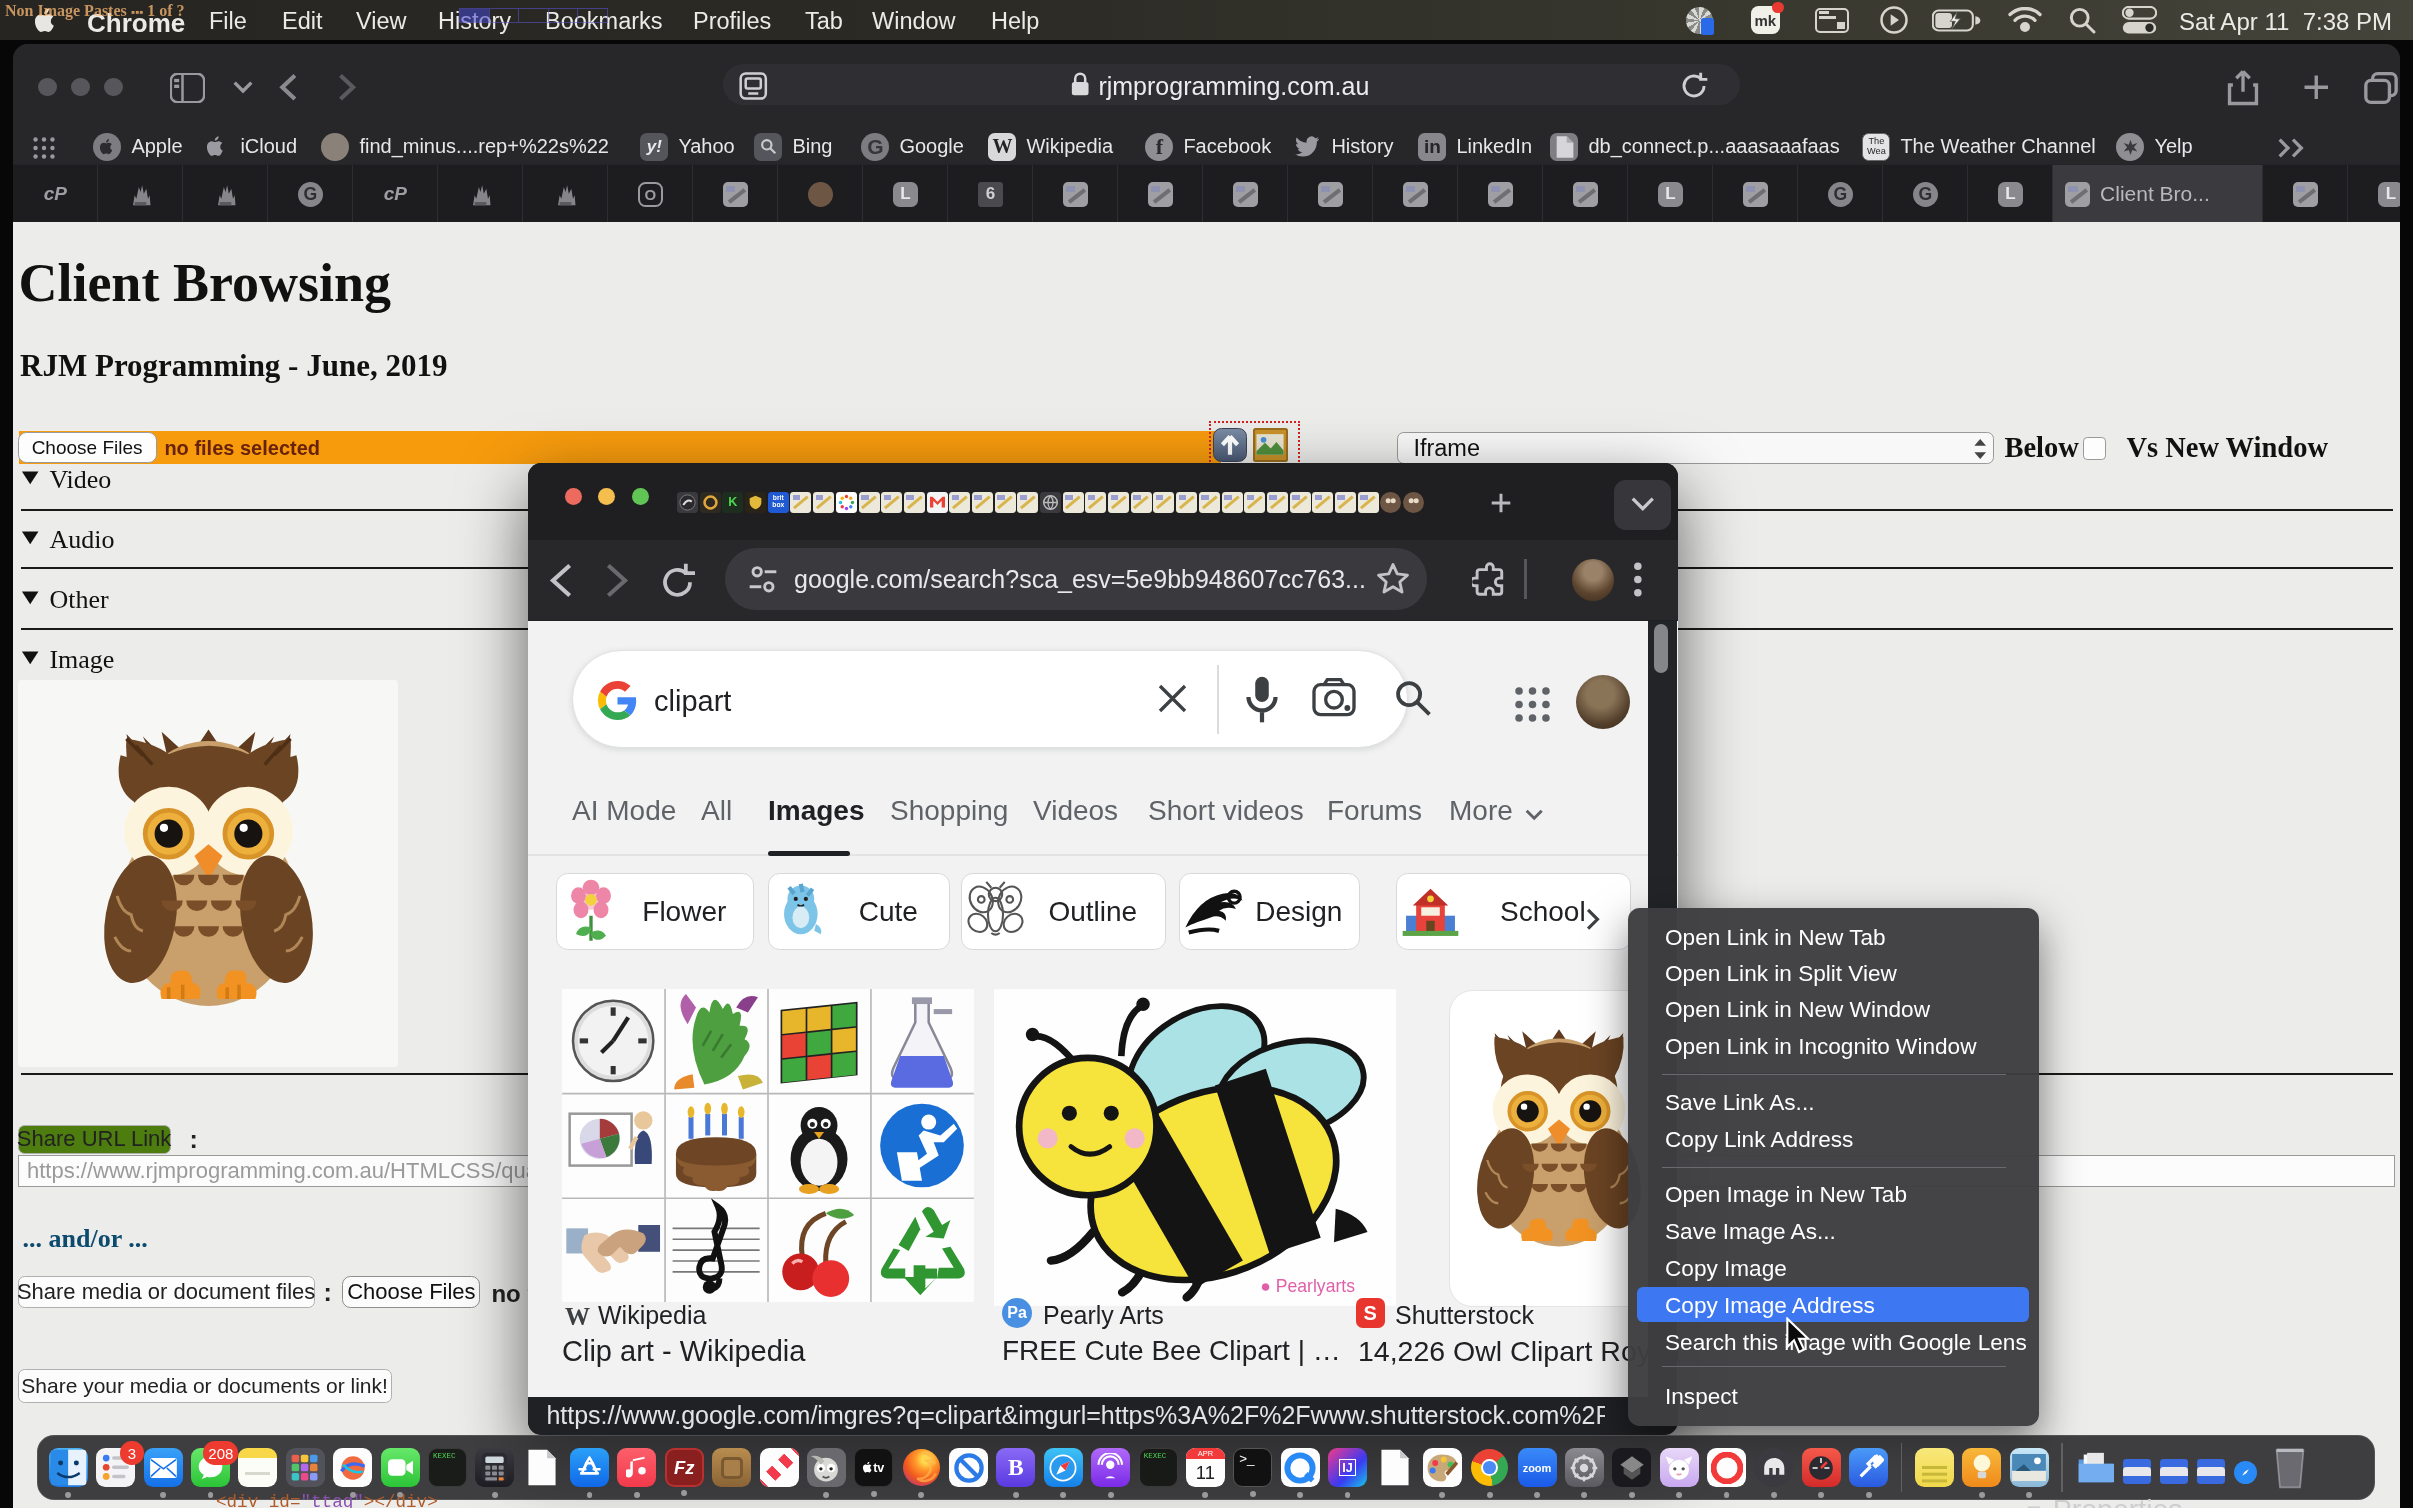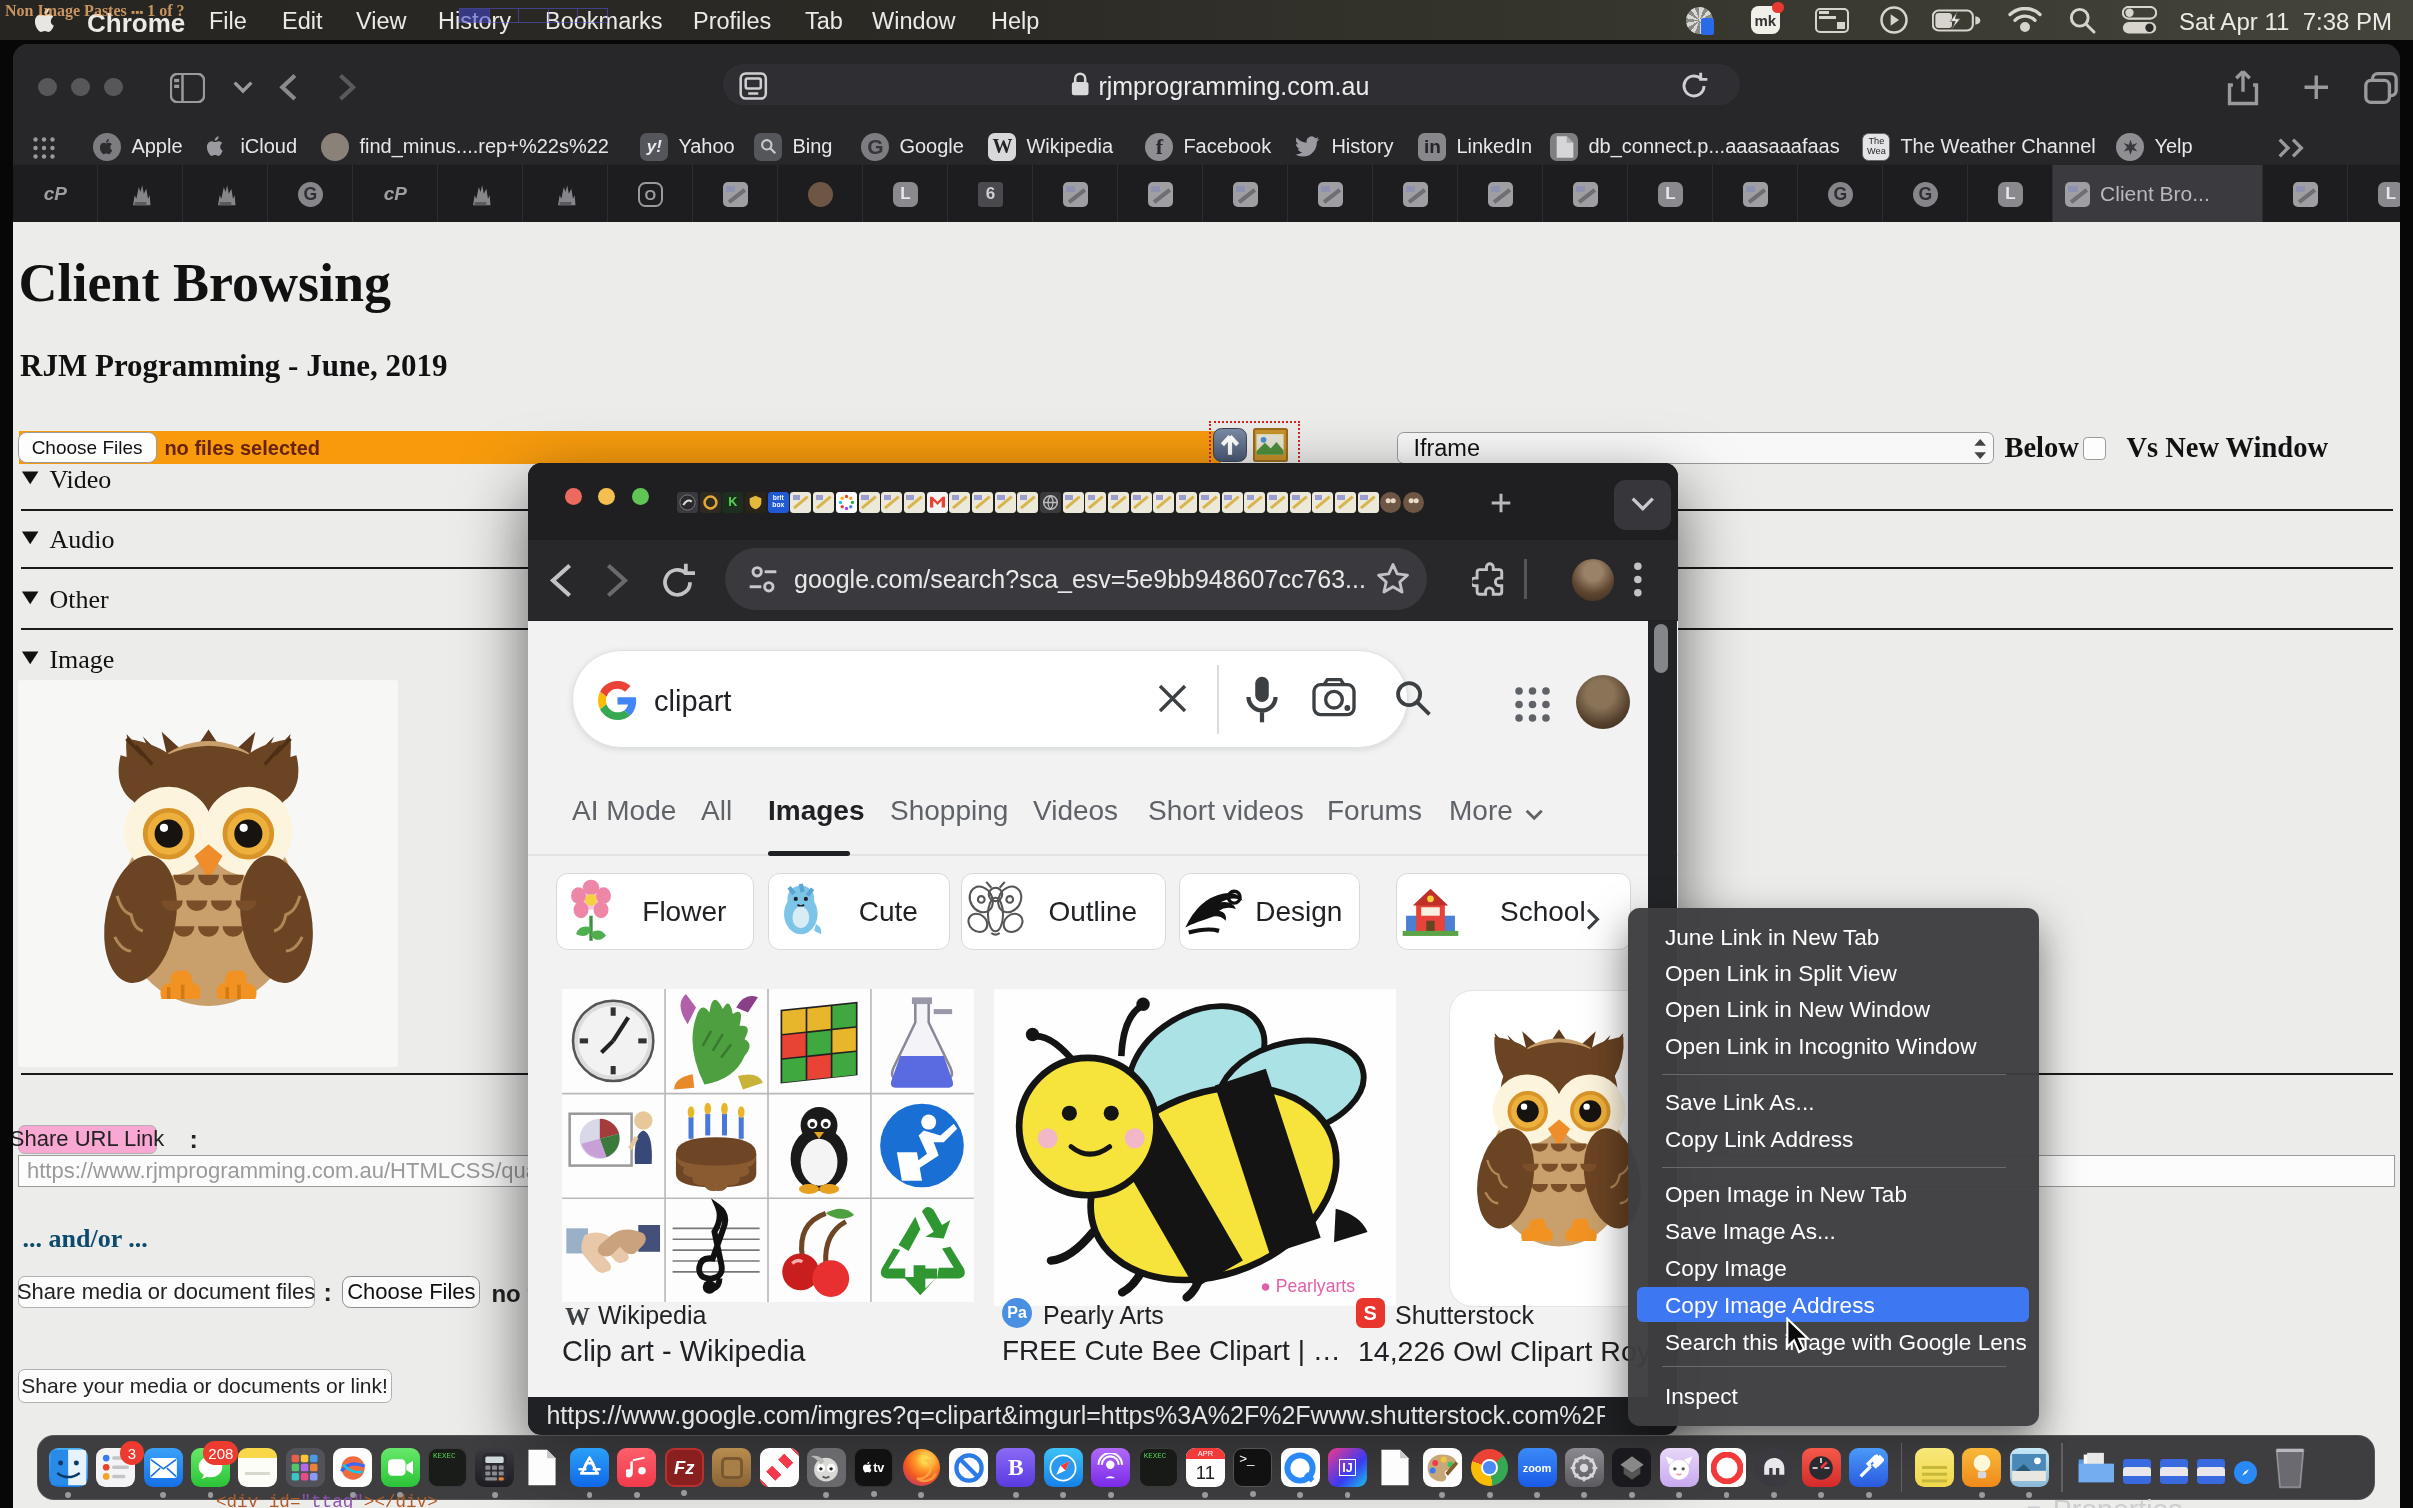--- a/index.html
+++ b/index.html
@@ -432,21 +432,21 @@
     <path d="M70 176 a9 9 0 0 0 18 0z"></path>
             <path d="M91 176 a9 9 0 0 0 18 0z"></path>
             <path d="M112 176 a9 9 0 0 0 18 0z"></path>
    </g>
    <path d="M60 238 q-4 -12 8 -14 q-2 -10 8 -10 q10 -2 10 10 q10 2 6 14 Z" fill="#f19222"></path>
    <path d="M108 238 q-4 -12 6 -14 q0 -12 10 -10 q10 -2 8 10 q12 2 8 14 Z" fill="#f19222"></path>
    <path d="M66 228 v10 M78 226 v12 M116 228 v10 M126 226 v12" stroke="#d27b15" stroke-width="3"></path>
   </svg></div>
   <div class="hr" style="top:851px"></div>
 
-  <div class="abs" style="left:4.2px;top:903px;width:139px;height:28.5px;background:#f9a8d4;border:1.7px solid #b0b0b0;border-radius:6.7px;display:flex;align-items:center;justify-content:center;font-size:22px;color:#222;white-space:nowrap">Share URL Link</div>
+  <div class="abs" style="left:4.2px;top:903px;width:153px;height:28.5px;background:#4d7c0f;border:1.7px solid #b0b0b0;border-radius:6.7px;display:flex;align-items:center;justify-content:center;font-size:22px;color:#222;white-space:nowrap">Share URL Link</div>
   <div class="abs" style="left:176px;top:903px;font-size:25px;font-weight:bold;color:#222">:</div>
   <div class="abs" style="left:4.2px;top:933px;width:2377px;height:32px;background:#fcfcfc;border:1.7px solid #9a9a9a;display:flex;align-items:center;padding:0 8.4px;font-size:22px;color:#9a9a9a;white-space:nowrap;overflow:hidden">https://www.rjmprogramming.com.au/HTMLCSS/quarter_final_scores.html</div>
   <div class="abs serif" style="left:9.2px;top:1002px;font-size:26px;font-weight:bold;color:#0c4a6e">... and/or ...</div>
   <div class="abs" style="left:4.2px;top:1054px;width:297px;height:32px;background:#fcfcfc;border:1.7px solid #b0b0b0;border-radius:6.7px;display:flex;align-items:center;justify-content:center;font-size:22px;color:#222;white-space:nowrap">Share media or document files</div>
   <div class="abs" style="left:310px;top:1056px;font-size:25px;font-weight:bold;color:#222">:</div>
   <div class="abs" style="left:329px;top:1054px;width:138px;height:32px;background:#fcfcfc;border:1.7px solid #8e8e8e;border-radius:8.4px;display:flex;align-items:center;justify-content:center;font-size:22px;color:#111;white-space:nowrap">Choose Files</div>
   <div class="abs" style="left:478px;top:1058px;font-size:24px;font-weight:bold;color:#222">no files selected</div>
   <div class="abs" style="left:4.2px;top:1147px;width:374px;height:34px;background:#fcfcfc;border:1.7px solid #b0b0b0;border-radius:6.7px;display:flex;align-items:center;justify-content:center;font-size:21px;color:#222;white-space:nowrap">Share your media or documents or link!</div>
  </div>
 </div>
@@ -924,21 +924,21 @@
   <div class="abs" style="left:474px;top:714px;font-size:28px;color:#202124;width:335px;overflow:hidden;white-space:nowrap">FREE Cute Bee Clipart | …</div>
   <div class="abs" style="left:828px;top:677px;width:28.5px;height:30px;border-radius:6.7px;background:#e8352e;color:#fff;font-size:20px;display:flex;align-items:center;justify-content:center;font-weight:bold">S</div>
   <div class="abs" style="left:867px;top:680px;font-size:25px;color:#202124">Shutterstock</div>
   <div class="abs" style="left:830px;top:714px;font-size:28.5px;color:#202124;white-space:nowrap">14,226 Owl Clipart Royalt</div>
  </div>
 
  <div class="abs" style="left:0;top:934px;width:1077px;height:37px;background:#202124;border-top-right-radius:8.4px;display:flex;align-items:center;padding-left:18.4px;font-size:25px;color:#e4e4e6;white-space:nowrap;overflow:hidden">https://www.google.com/imgres?q=clipart&amp;imgurl=https%3A%2F%2Fwww.shutterstock.com%2Fimage-vector...</div>
 </div>
 
 <div class="abs" id="ctx">
- <div class="ci" style="top:17px">June Link in New Tab</div>
+ <div class="ci" style="top:17px">Open Link in New Tab</div>
  <div class="ci" style="top:53px">Open Link in Split View</div>
  <div class="ci" style="top:89px">Open Link in New Window</div>
  <div class="ci" style="top:126px">Open Link in Incognito Window</div>
  <div class="csep" style="top:166px"></div>
  <div class="ci" style="top:182px">Save Link As...</div>
  <div class="ci" style="top:219px">Copy Link Address</div>
  <div class="csep" style="top:259px"></div>
  <div class="ci" style="top:274px">Open Image in New Tab</div>
  <div class="ci" style="top:311px">Save Image As...</div>
  <div class="ci" style="top:348px">Copy Image</div>

